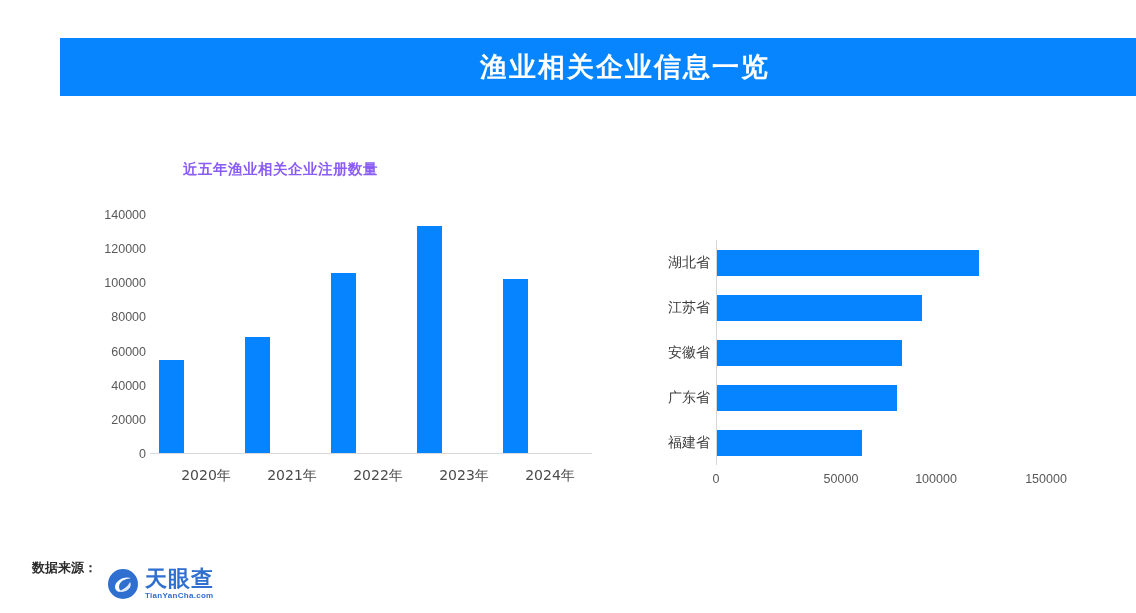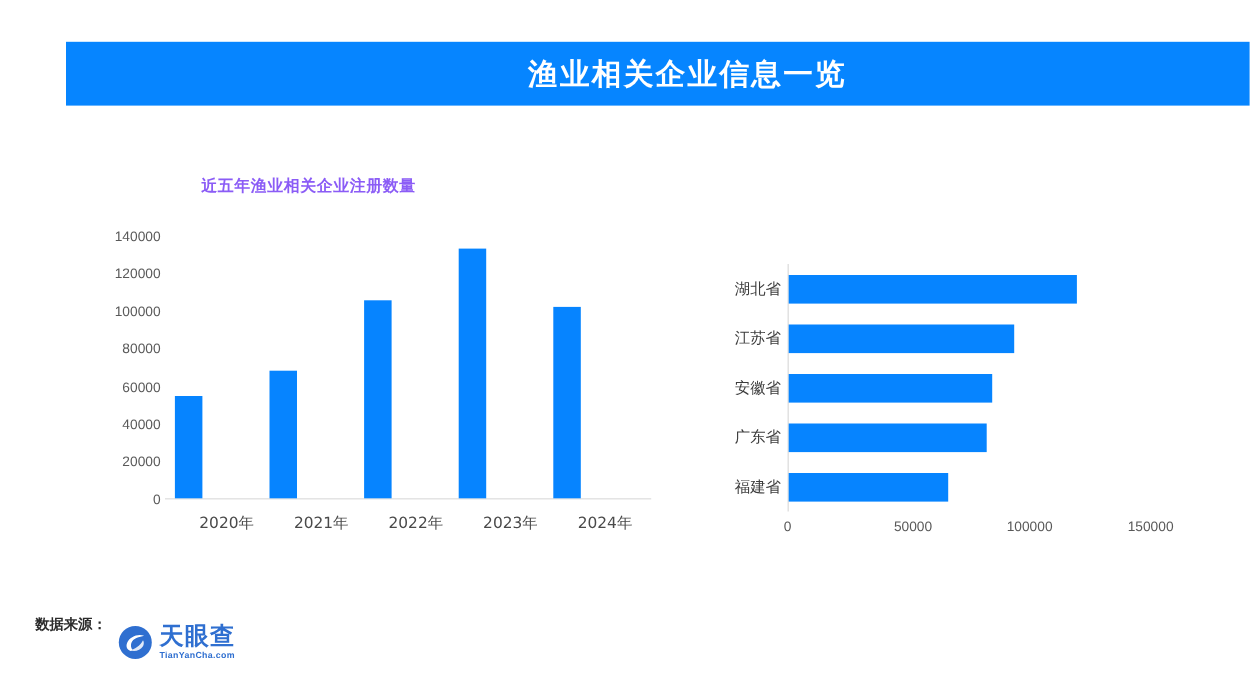--- a/index.html
+++ b/index.html
@@ -157,21 +157,21 @@
       <div id="h-bars">
           <div class="hbar" style="width: 261.8px; top: 22.5px; background: rgb(6, 132, 255);"></div>
           <div class="hbar" style="width: 204.6px; top: 67.5px; background: rgb(6, 132, 255);"></div>
           <div class="hbar" style="width: 184.8px; top: 112.5px; background: rgb(6, 132, 255);"></div>
           <div class="hbar" style="width: 180.4px; top: 157.5px; background: rgb(6, 132, 255);"></div>
           <div class="hbar" style="width: 145.2px; top: 202.5px; background: rgb(6, 132, 255);"></div>
         </div>
     </div>
     <div class="h-xlabels" id="h-xlabels">
         <div class="h-xlabel" style="left: 0px;">0</div>
-        <div class="h-xlabel" style="left: 98px; padding-left: 32px;">50000</div>
+        <div class="h-xlabel" style="left: 109px; padding-left: 32px;">50000</div>
         <div class="h-xlabel" style="left: 220px;">100000</div>
         <div class="h-xlabel" style="left: 330px;">150000</div>
       </div>
   </div>
 
   <div class="footer-left">
     <span class="src-label">数据来源：</span>
     <span class="tyc-logo">
       <span class="tyc-mark">
         <svg viewBox="0 0 64 64" width="32" height="32" aria-hidden="true">

